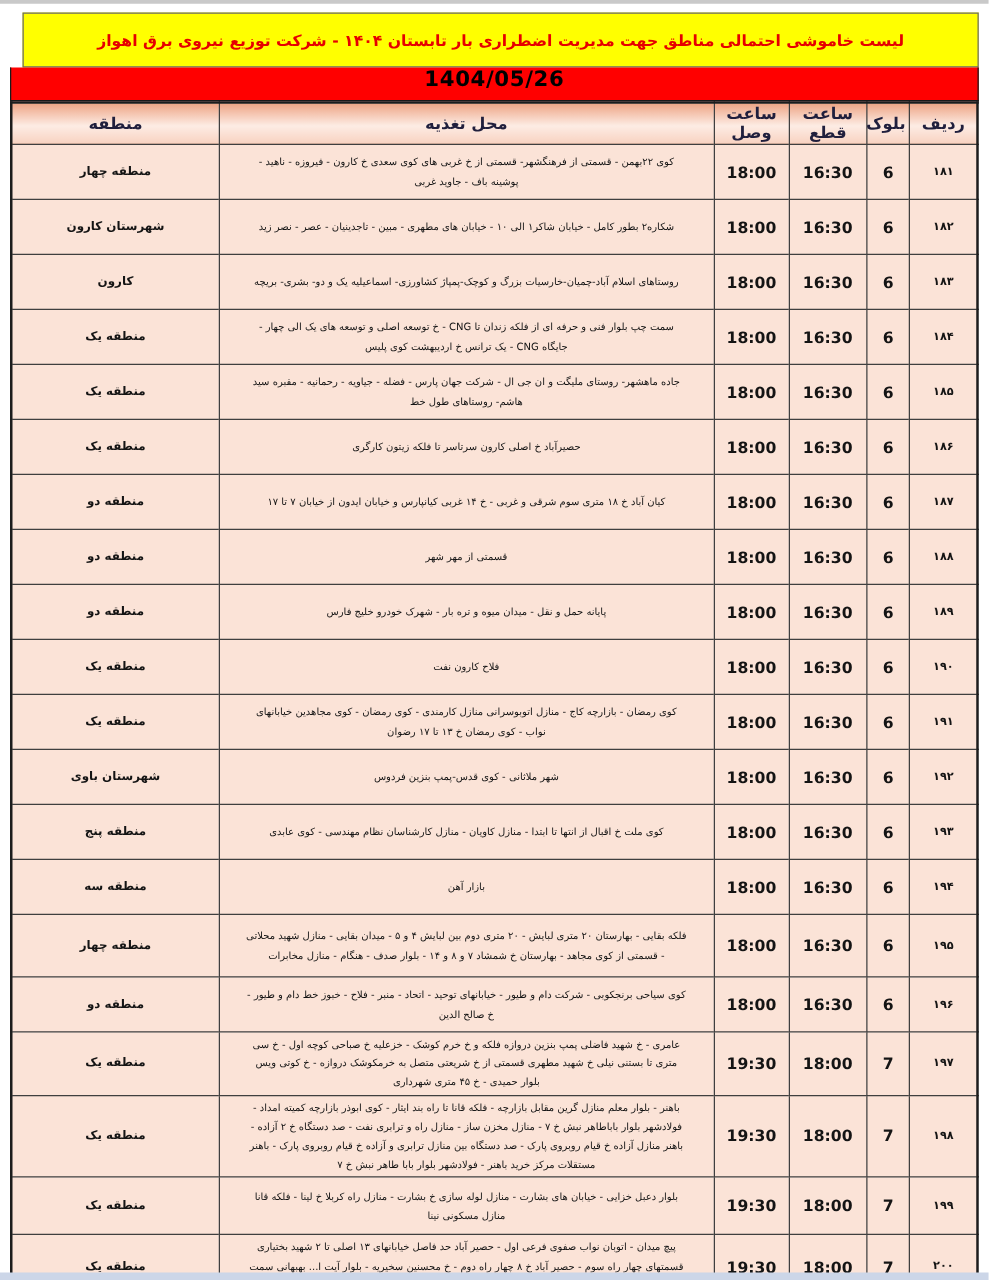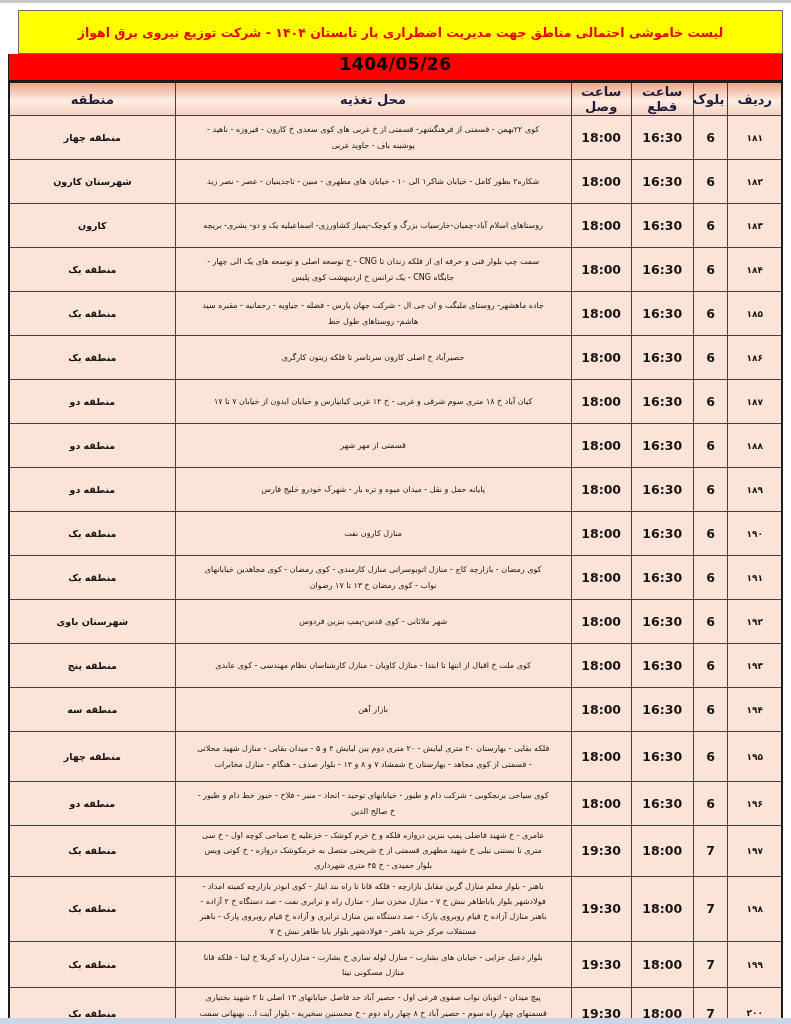--- a/index.html
+++ b/index.html
@@ -152,21 +152,21 @@
         <td class="c-time">16:30</td>
         <td class="c-time">18:00</td>
         <td class="c-loc">پایانه حمل و نقل - میدان میوه و تره بار - شهرک خودرو خلیج فارس</td>
         <td class="c-region">منطقه دو</td>
       </tr>
       <tr class="r-std">
         <td class="c-rowno">۱۹۰</td>
         <td class="c-block">6</td>
         <td class="c-time">16:30</td>
         <td class="c-time">18:00</td>
-        <td class="c-loc">منازل کارون نفت</td>
+        <td class="c-loc">فلاح کارون نفت</td>
         <td class="c-region">منطقه یک</td>
       </tr>
       <tr class="r-std">
         <td class="c-rowno">۱۹۱</td>
         <td class="c-block">6</td>
         <td class="c-time">16:30</td>
         <td class="c-time">18:00</td>
         <td class="c-loc">کوی رمضان - بازارچه کاج - منازل اتوبوسرانی منازل کارمندی - کوی رمضان - کوی مجاهدین خیابانهای نواب - کوی رمضان خ ۱۳ تا ۱۷ رضوان</td>
         <td class="c-region">منطقه یک</td>
       </tr>

